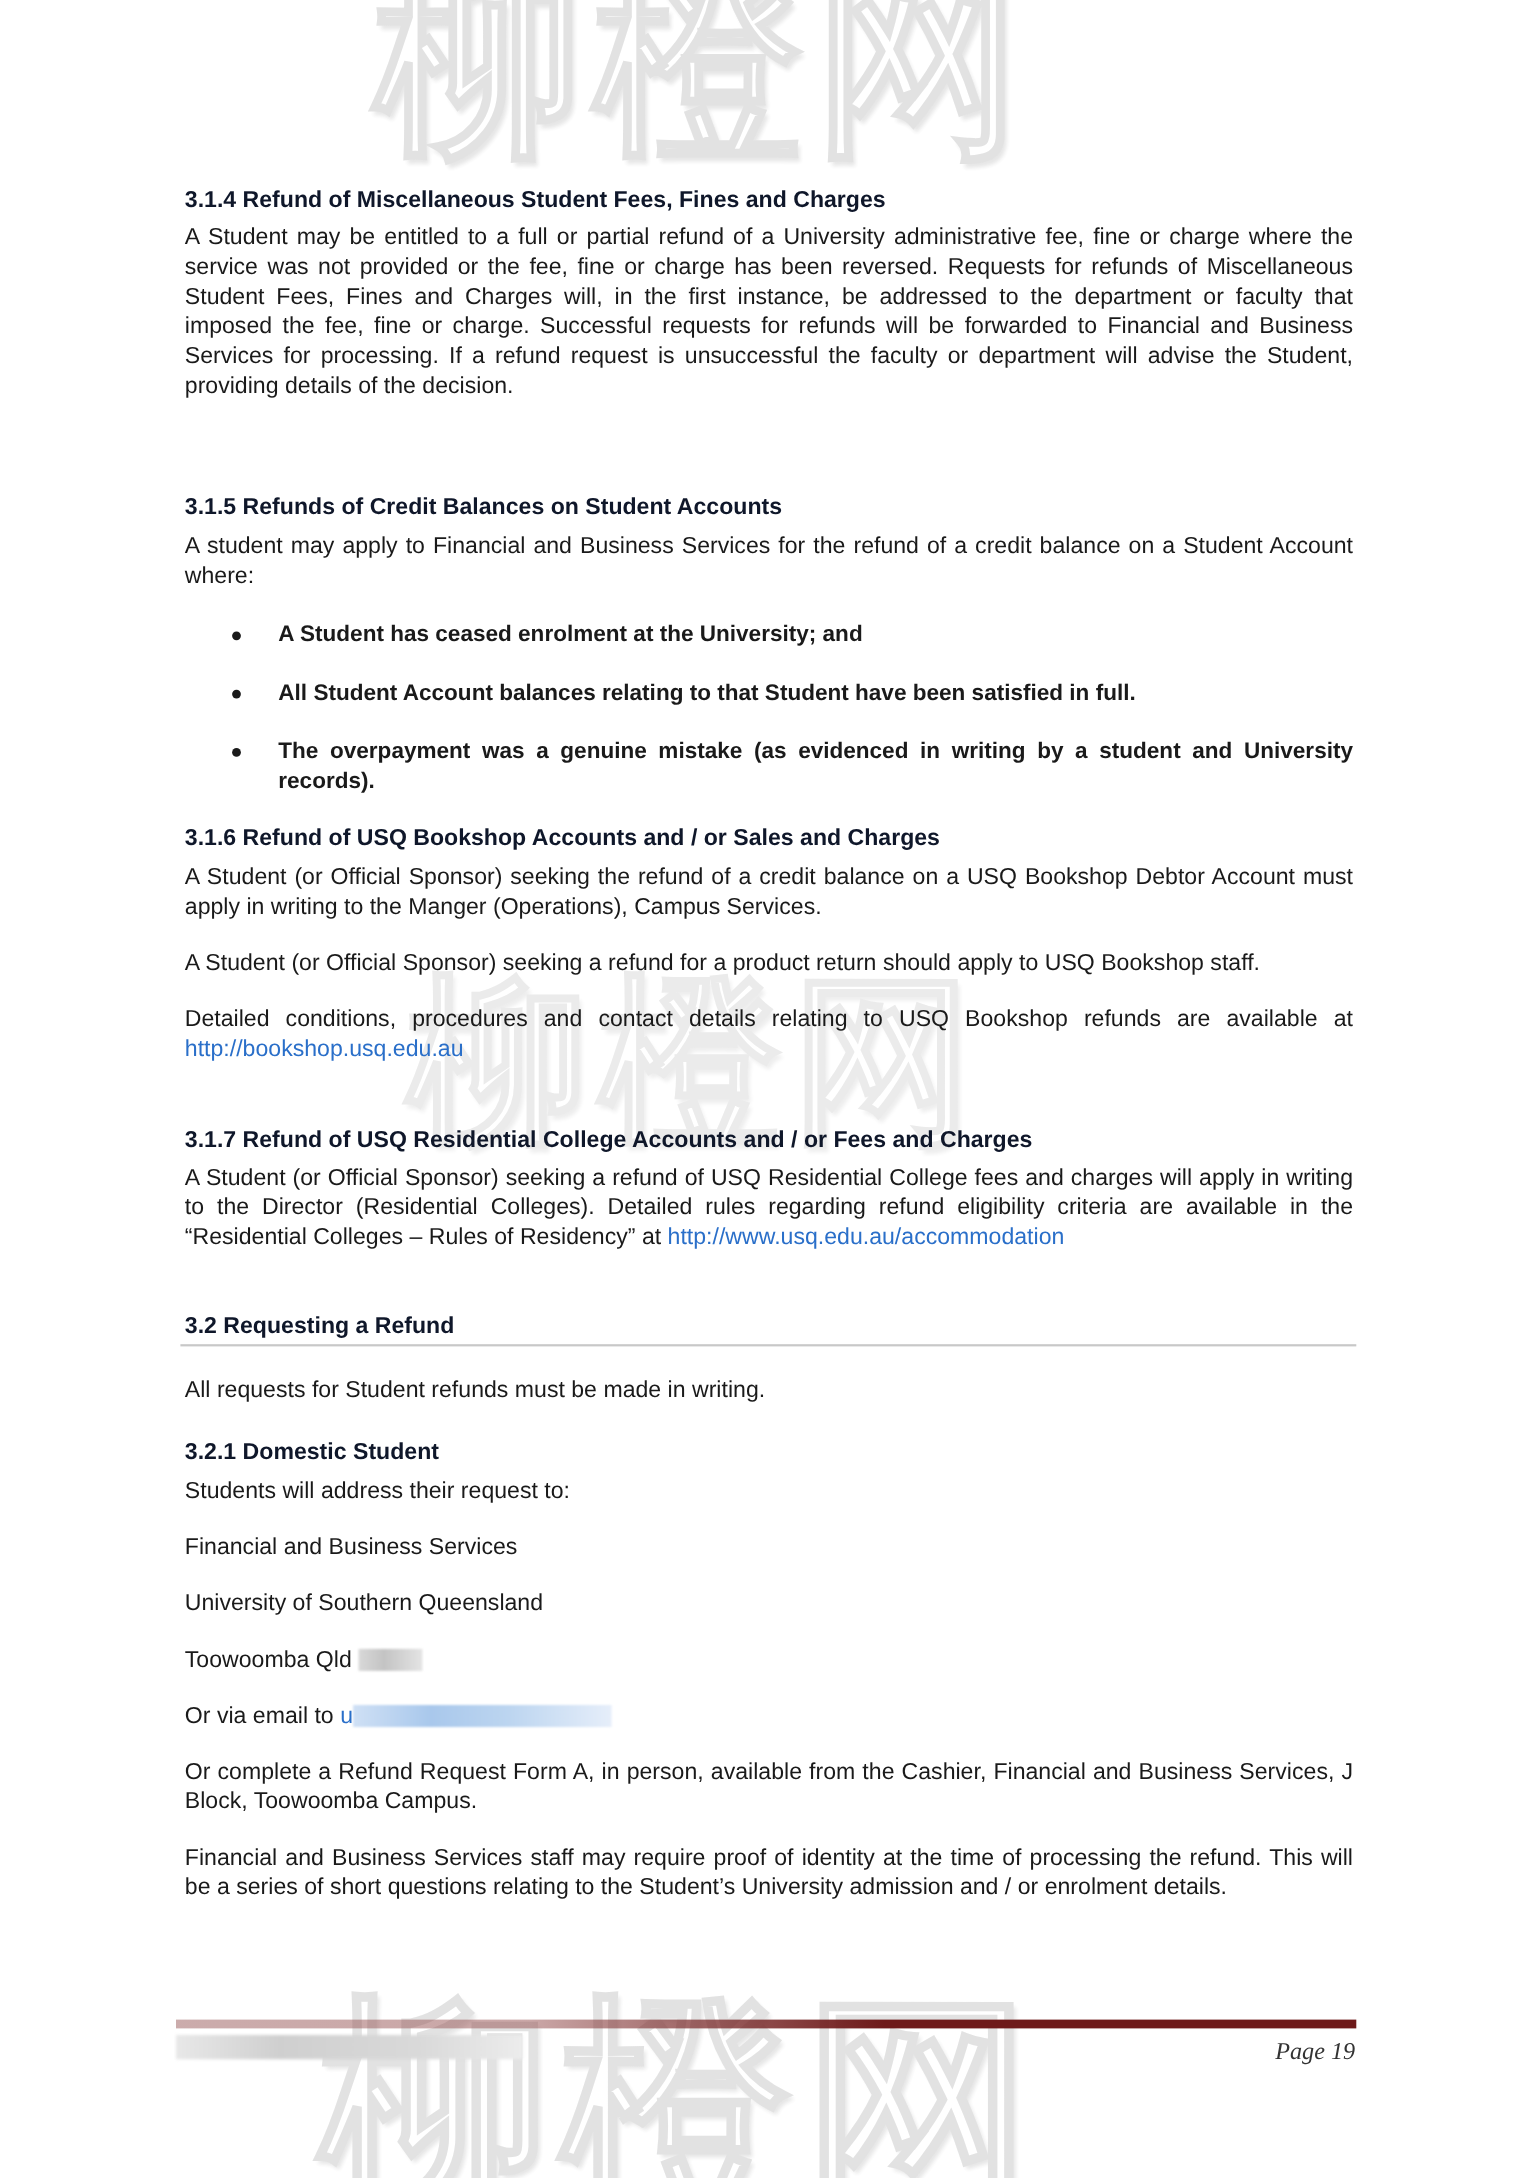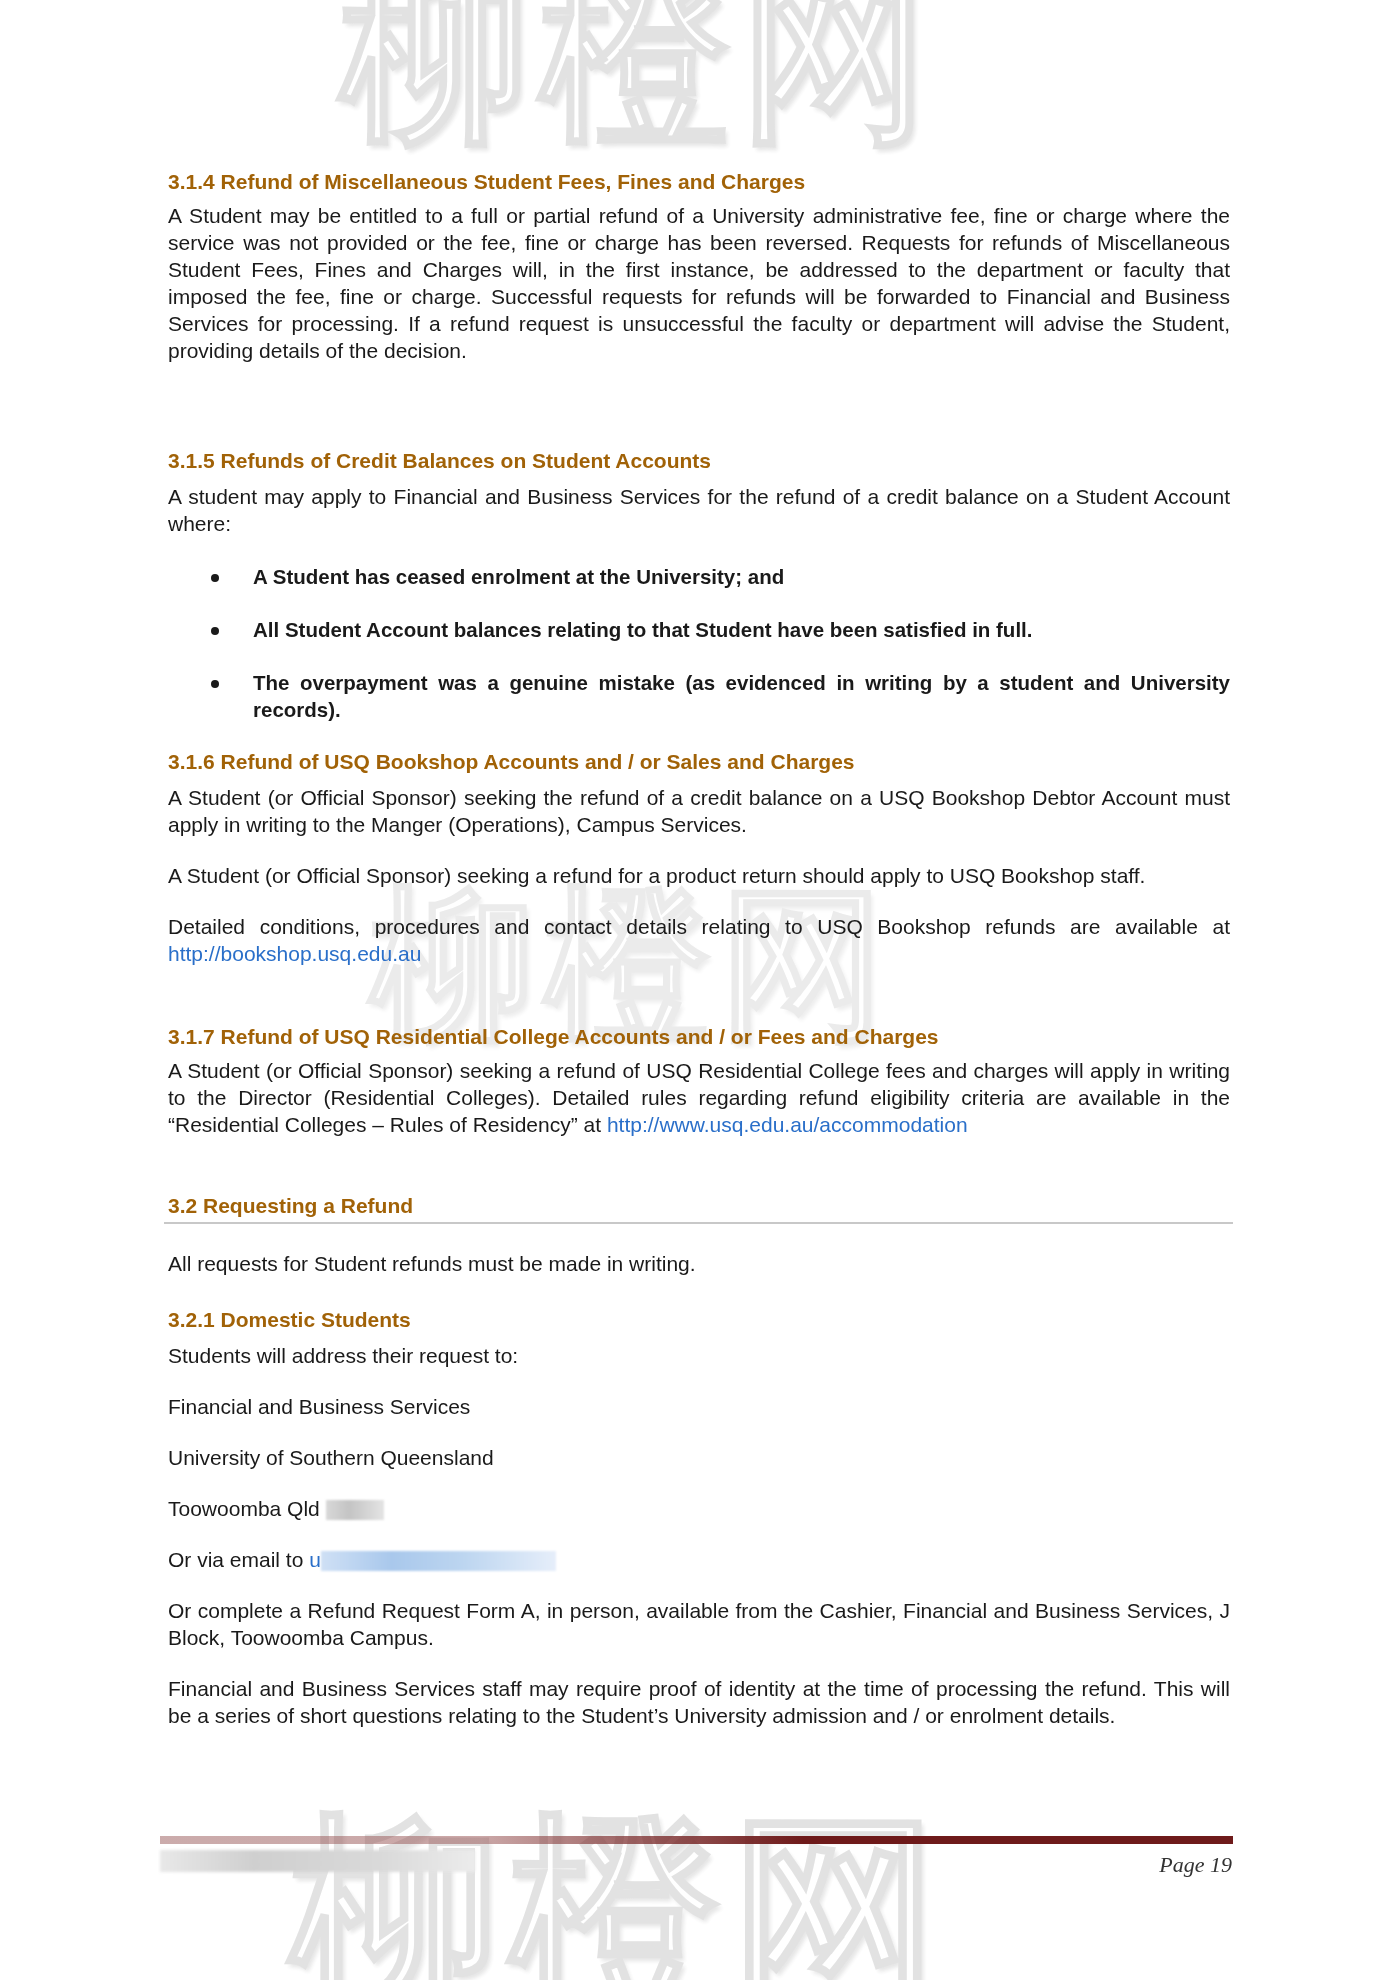--- a/index.html
+++ b/index.html
@@ -6,21 +6,21 @@
   body { width: 1400px; height: 1980px; position: relative; overflow: hidden;
          font-family: "Liberation Sans", sans-serif; color: #1a1a1a; }
   .page { position: absolute; left: 0; top: 0; width: 1400px; height: 1412px; }
   .watermark { position: absolute; font-family: "DejaVu Sans", sans-serif; font-weight: bold;
                color: #ffffff; -webkit-text-stroke: 2px #dedede; text-shadow: 3px 4px 4px rgba(0,0,0,0.12);
                letter-spacing: 10px; opacity: 0.85; pointer-events: none; }
   .wm-top { left: 340px; top: -70px; font-size: 190px; }
   .wm-mid { left: 370px; top: 855px; font-size: 165px; opacity: 0.6; }
   .wm-bot { left: 290px; top: 1775px; font-size: 210px; }
   .content { position: absolute; left: 168px; top: 168px; width: 1062px; }
-  h3 { font-size: 21px; font-weight: bold; margin: 0; line-height: 28px; color: #a16207; }
+  h3 { font-size: 21px; font-weight: bold; margin: 0; line-height: 28px; color: #0f172a; }
   p { font-size: 21px; line-height: 27px; margin: 0; text-align: justify; }
   .sec { position: absolute; left: 0; width: 1062px; }
   a { color: #2a6fc9; text-decoration: none; }
   ul.bullets { list-style: none; margin: 0; padding: 0; }
   ul.bullets li { position: relative; padding-left: 85px; font-size: 20.5px; line-height: 27px;
                   text-align: justify; margin-bottom: 26px; font-weight: bold; }
   ul.bullets li .dot { position: absolute; left: 43px; top: 11px; width: 8px; height: 8px;
                        border-radius: 50%; background: #1a1a1a; }
   .rule { position: absolute; left: -4px; width: 1069px; height: 2px; background: #c8c8c8; }
   .blur-box { display: inline-block; vertical-align: middle; height: 20px;
@@ -72,21 +72,21 @@
       <p style="margin-top:6px;"><span>A Student (or Official Sponsor) seeking a refund of USQ Residential College fees and charges will apply in writing to the Director (Residential Colleges). Detailed rules regarding refund eligibility criteria are available in the “Residential Colleges – Rules of Residency” at </span><a href="#">http://www.usq.edu.au/accommodation</a></p>
     </div>
 
     <div class="sec" style="top:1024px;">
       <h3>3.2 Requesting a Refund</h3>
       <div class="rule" style="top:30px;"></div>
       <p style="margin-top:30px;">All requests for Student refunds must be made in writing.</p>
     </div>
 
     <div class="sec" style="top:1138px;">
-      <h3>3.2.1 Domestic Students</h3>
+      <h3>3.2.1 Domestic Student</h3>
       <p style="margin-top:8px;">Students will address their request to:</p>
       <p style="margin-top:24px;">Financial and Business Services</p>
       <p style="margin-top:24px;">University of Southern Queensland</p>
       <p style="margin-top:24px;"><span>Toowoomba Qld</span> <span class="blur-box" style="width:58px;"></span></p>
       <p style="margin-top:24px;"><span>Or via email to</span> <a href="#"><span>u</span><span class="blur-email"></span></a></p>
       <p style="margin-top:24px;">Or complete a Refund Request Form A, in person, available from the Cashier, Financial and Business Services, J Block, Toowoomba Campus.</p>
       <p style="margin-top:24px;">Financial and Business Services staff may require proof of identity at the time of processing the refund. This will be a series of short questions relating to the Student’s University admission and / or enrolment details.</p>
     </div>
   </div>
 

